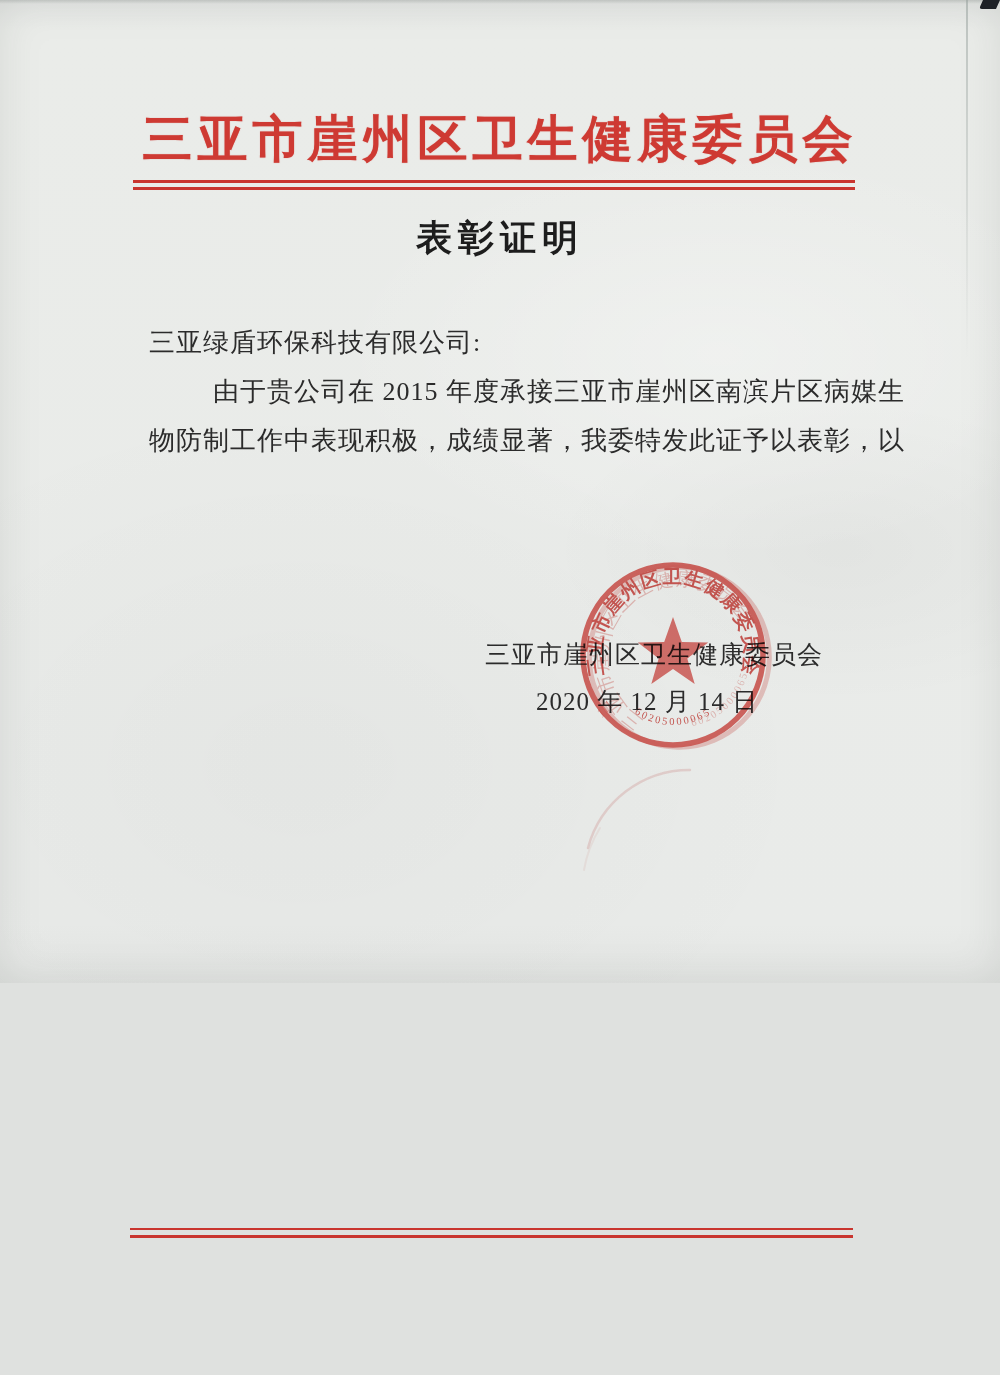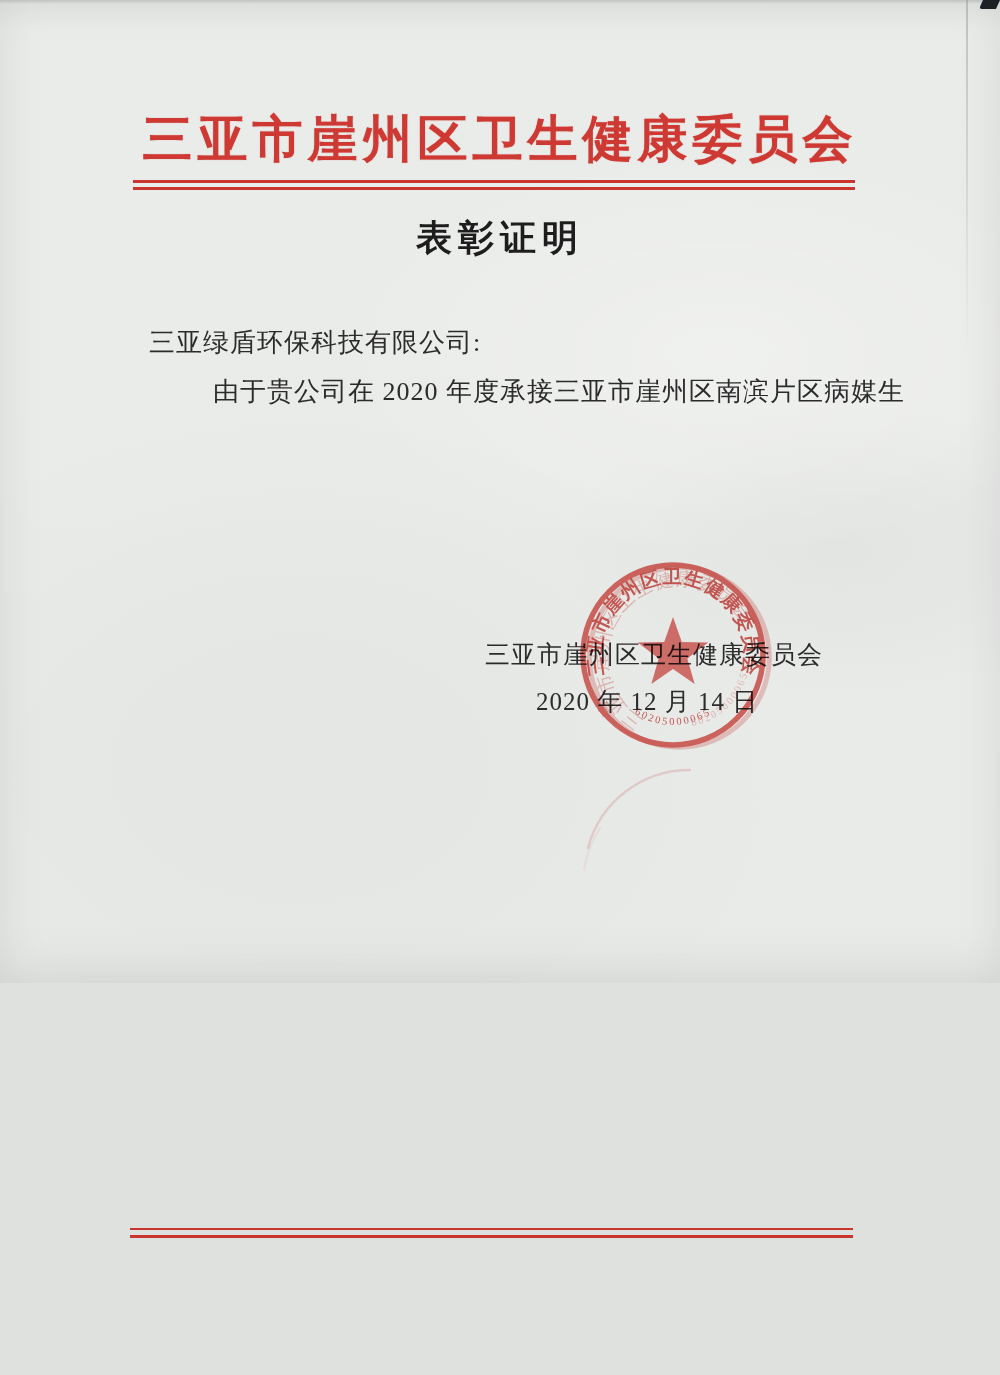--- a/index.html
+++ b/index.html
@@ -74,21 +74,22 @@
 
   <div class="header-title">三亚市崖州区卫生健康委员会</div>
 
   <div class="rule rule-top-1"></div>
   <div class="rule rule-top-2"></div>
 
   <div class="doc-title">表彰证明</div>
 
   <div class="body-block">
     <div class="body-line">三亚绿盾环保科技有限公司:</div>
-    <div class="body-line indent">由于贵公司在 2020 年度承接三亚市崖州区南滨片区病媒生</div>
+    <div class="body-line indent">由于贵公司在 2015 年度承接三亚市崖州区南滨片区病媒生</div>
+    <div class="body-line">物防制工作中表现积极，成绩显著，我委特发此证予以表彰，以</div>
   </div>
 
   <div class="signature-org">三亚市崖州区卫生健康委员会</div>
   <div class="signature-date">2020 年 12 月 14 日</div>
 
   <svg class="seal-svg" viewBox="0 0 260 340">
     <defs>
       <path id="ringPath" d="M 65.3 139.6 A 72 72 0 1 1 200.7 139.6" fill="none"></path>
       <path id="codePath" d="M 92.8 172.3 A 70 70 0 0 0 173.2 172.3" fill="none"></path>
     </defs>

